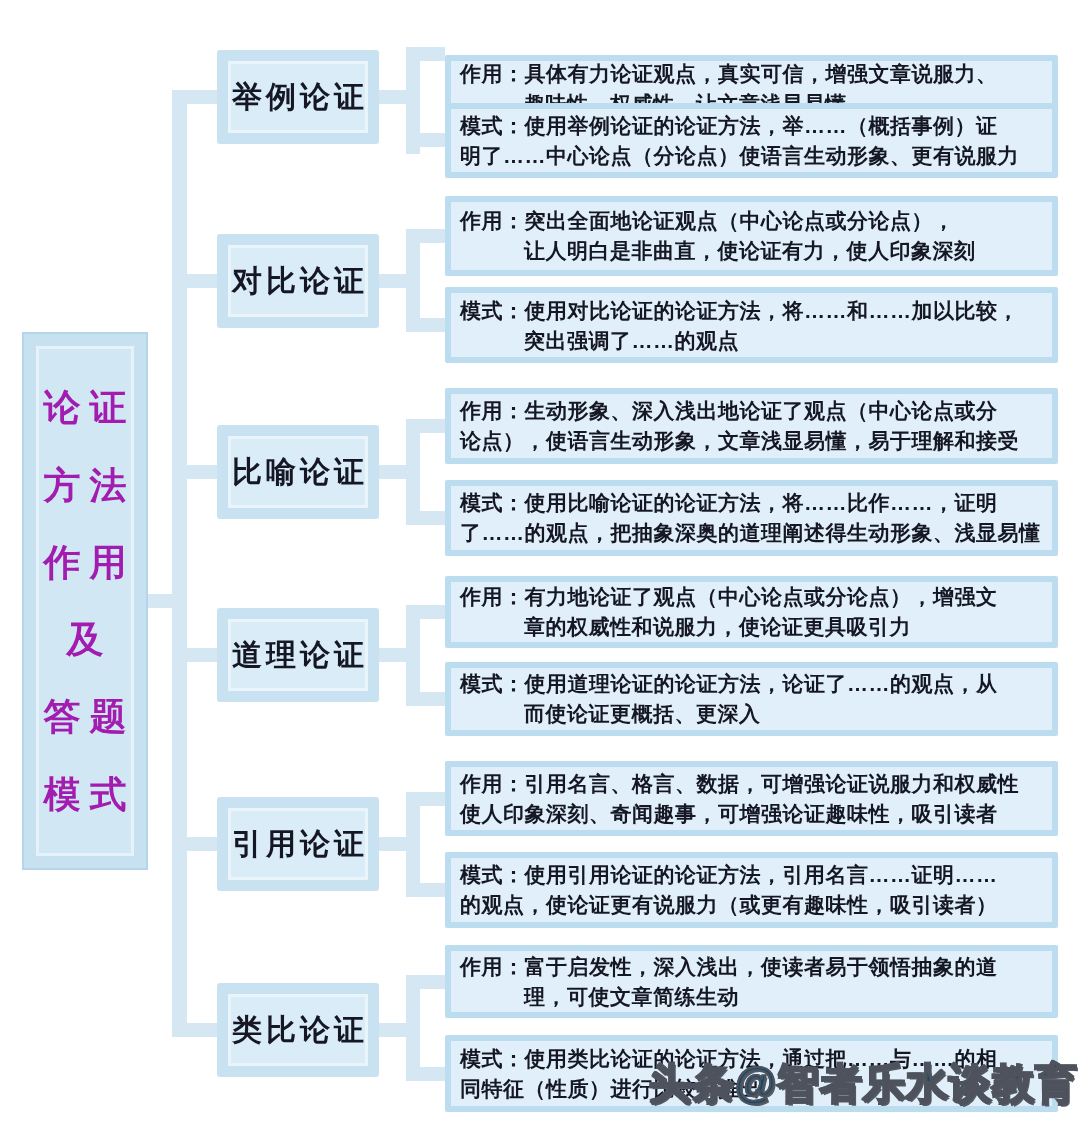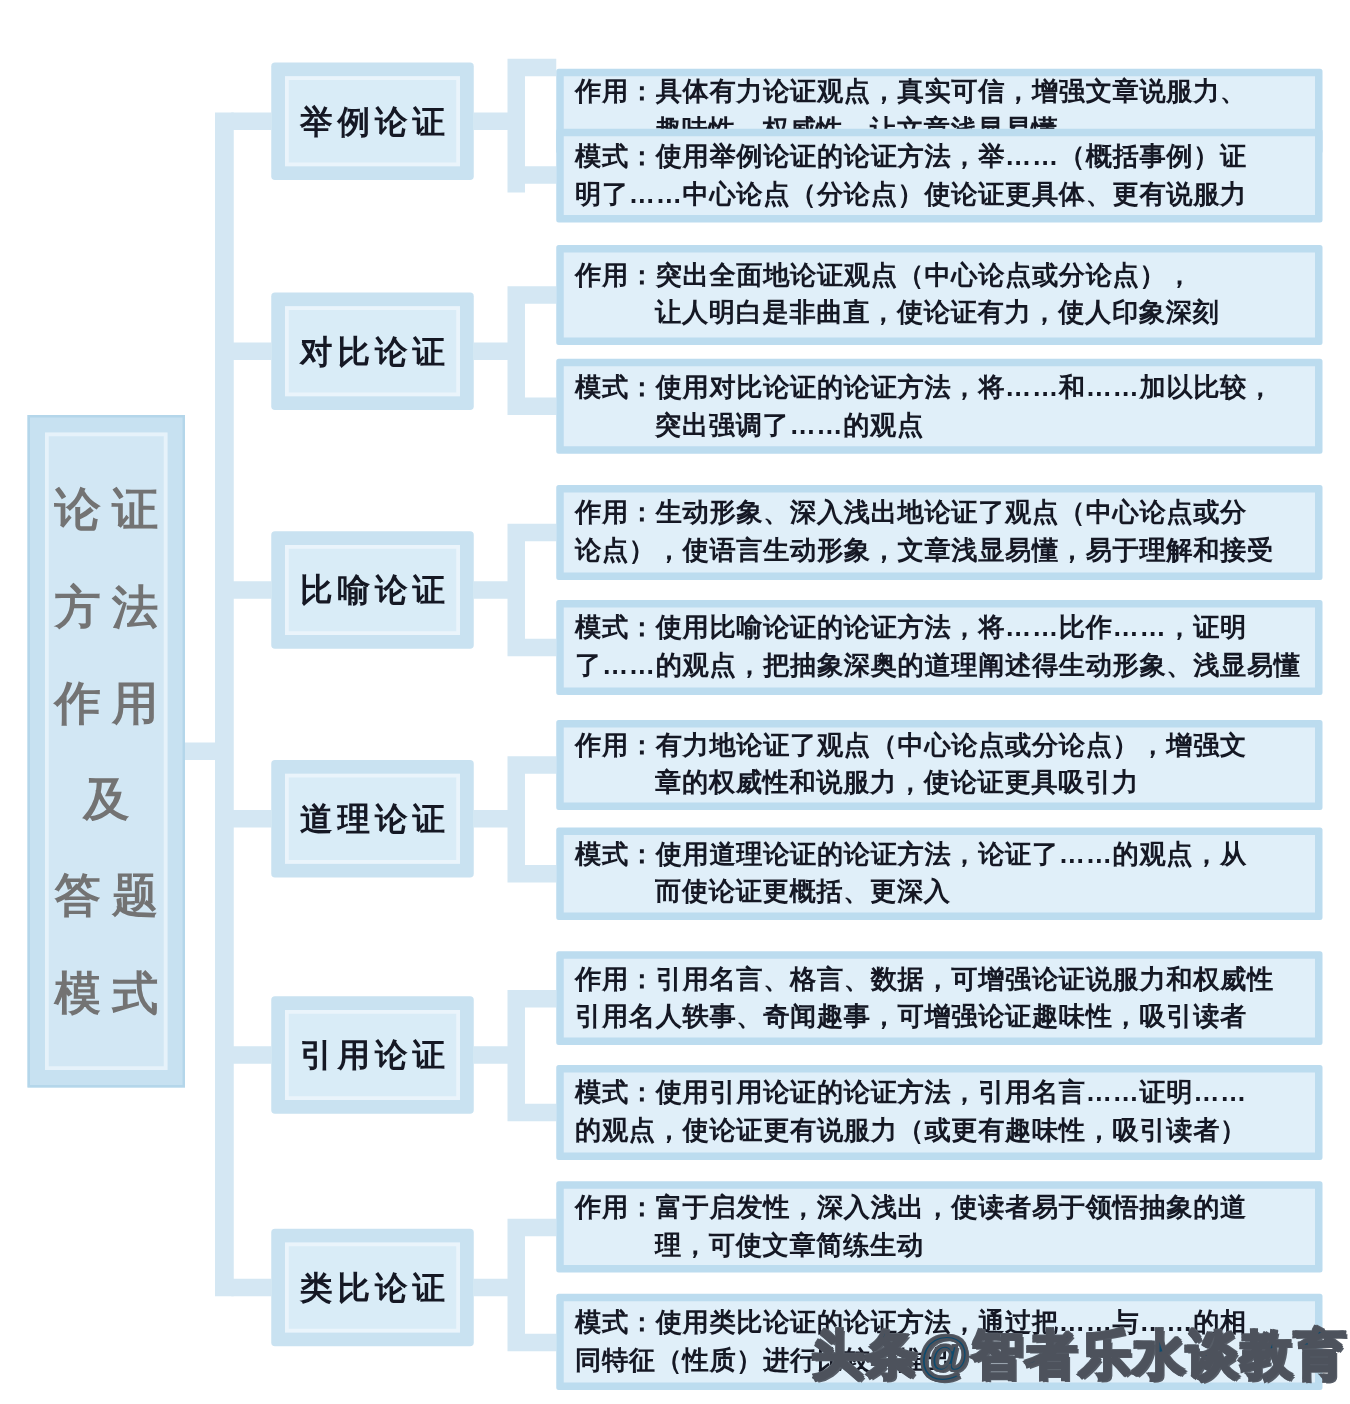--- a/index.html
+++ b/index.html
@@ -13,36 +13,36 @@
   .root{
     position:absolute;left:22px;top:332px;width:126px;height:538px;
     background:#c7e1f1;border:2px solid #b4d6ea;box-sizing:border-box;
   }
   .root-inner{
     position:absolute;left:12px;top:12px;right:12px;bottom:12px;
     background:#d2e7f4;border:3px solid #e6f2fa;box-sizing:border-box;
     display:flex;flex-direction:column;justify-content:space-evenly;align-items:center;
   }
   .root-row{
-    font-size:37px;font-weight:bold;color:#737373;letter-spacing:9px;
+    font-size:37px;font-weight:bold;color:#a21caf;letter-spacing:9px;
     text-indent:9px;white-space:nowrap;line-height:1;
   }
 
   
   .branch{
     position:absolute;left:217px;width:162px;height:94px;
     background:#c9e2f1;box-sizing:border-box;border-radius:3px;
   }
   .branch-inner{
     position:absolute;left:11px;top:11px;right:11px;bottom:11px;
     background:#d9ecf7;border:3px solid #eaf4fb;box-sizing:border-box;
     display:flex;align-items:center;justify-content:center;
   }
   .branch-label{
-    font-size:26px;font-weight:bold;color:#151824;letter-spacing:4px;
+    font-size:30px;font-weight:bold;color:#151824;letter-spacing:4px;
     text-indent:4px;white-space:nowrap;line-height:1;
   }
 
   
   .leaf{
     position:absolute;left:445px;width:613px;box-sizing:border-box;
     background:#e0eff9;border:6px solid #bcdcef;border-radius:2px;
     display:flex;flex-direction:column;justify-content:center;
     padding:3px 9px;
   }
@@ -146,21 +146,21 @@
         <span class="branch-label">引用论证</span>
       </div>
   </div>
 
   <div class="leaf" style="top:34px;height:68px;margin-top:21px;">
     <div class="leaf-line">作用：具体有力论证观点，真实可信，增强文章说服力、</div>
     <div class="leaf-line ind">趣味性、权威性，让文章浅显易懂</div>
   </div>
   <div class="leaf" style="top:103px;height:75px;">
     <div class="leaf-line">模式：使用举例论证的论证方法，举……（概括事例）证</div>
-    <div class="leaf-line">明了……中心论点（分论点）使论证更具体、更有说服力</div>
+    <div class="leaf-line">明了……中心论点（分论点）使语言生动形象、更有说服力</div>
   </div>
 
   <div class="leaf" style="top:196px;height:80px;">
     <div class="leaf-line">作用：突出全面地论证观点（中心论点或分论点），</div>
     <div class="leaf-line ind">让人明白是非曲直，使论证有力，使人印象深刻</div>
   </div>
   <div class="leaf" style="top:287px;height:76px;justify-content:space-between;">
     <div class="leaf-line">模式：使用对比论证的论证方法，将……和……加以比较，</div>
     <div class="leaf-line ind">突出强调了……的观点</div>
   </div>
@@ -178,21 +178,21 @@
     <div class="leaf-line">作用：有力地论证了观点（中心论点或分论点），增强文</div>
     <div class="leaf-line ind">章的权威性和说服力，使论证更具吸引力</div>
   </div>
   <div class="leaf" style="top:662px;height:74px;">
     <div class="leaf-line">模式：使用道理论证的论证方法，论证了……的观点，从</div>
     <div class="leaf-line ind">而使论证更概括、更深入</div>
   </div>
 
   <div class="leaf" style="top:761px;height:75px;">
     <div class="leaf-line">作用：引用名言、格言、数据，可增强论证说服力和权威性</div>
-    <div class="leaf-line">引用名人轶事、奇闻趣事，可增强论证趣味性，吸引读者</div>
+    <div class="leaf-line">使人印象深刻、奇闻趣事，可增强论证趣味性，吸引读者</div>
   </div>
   <div class="leaf" style="top:852px;height:76px;">
     <div class="leaf-line">模式：使用引用论证的论证方法，引用名言……证明……</div>
     <div class="leaf-line">的观点，使论证更有说服力（或更有趣味性，吸引读者）</div>
   </div>
 
   <div class="leaf" style="top:945px;height:73px;">
     <div class="leaf-line">作用：富于启发性，深入浅出，使读者易于领悟抽象的道</div>
     <div class="leaf-line ind">理，可使文章简练生动</div>
   </div>

